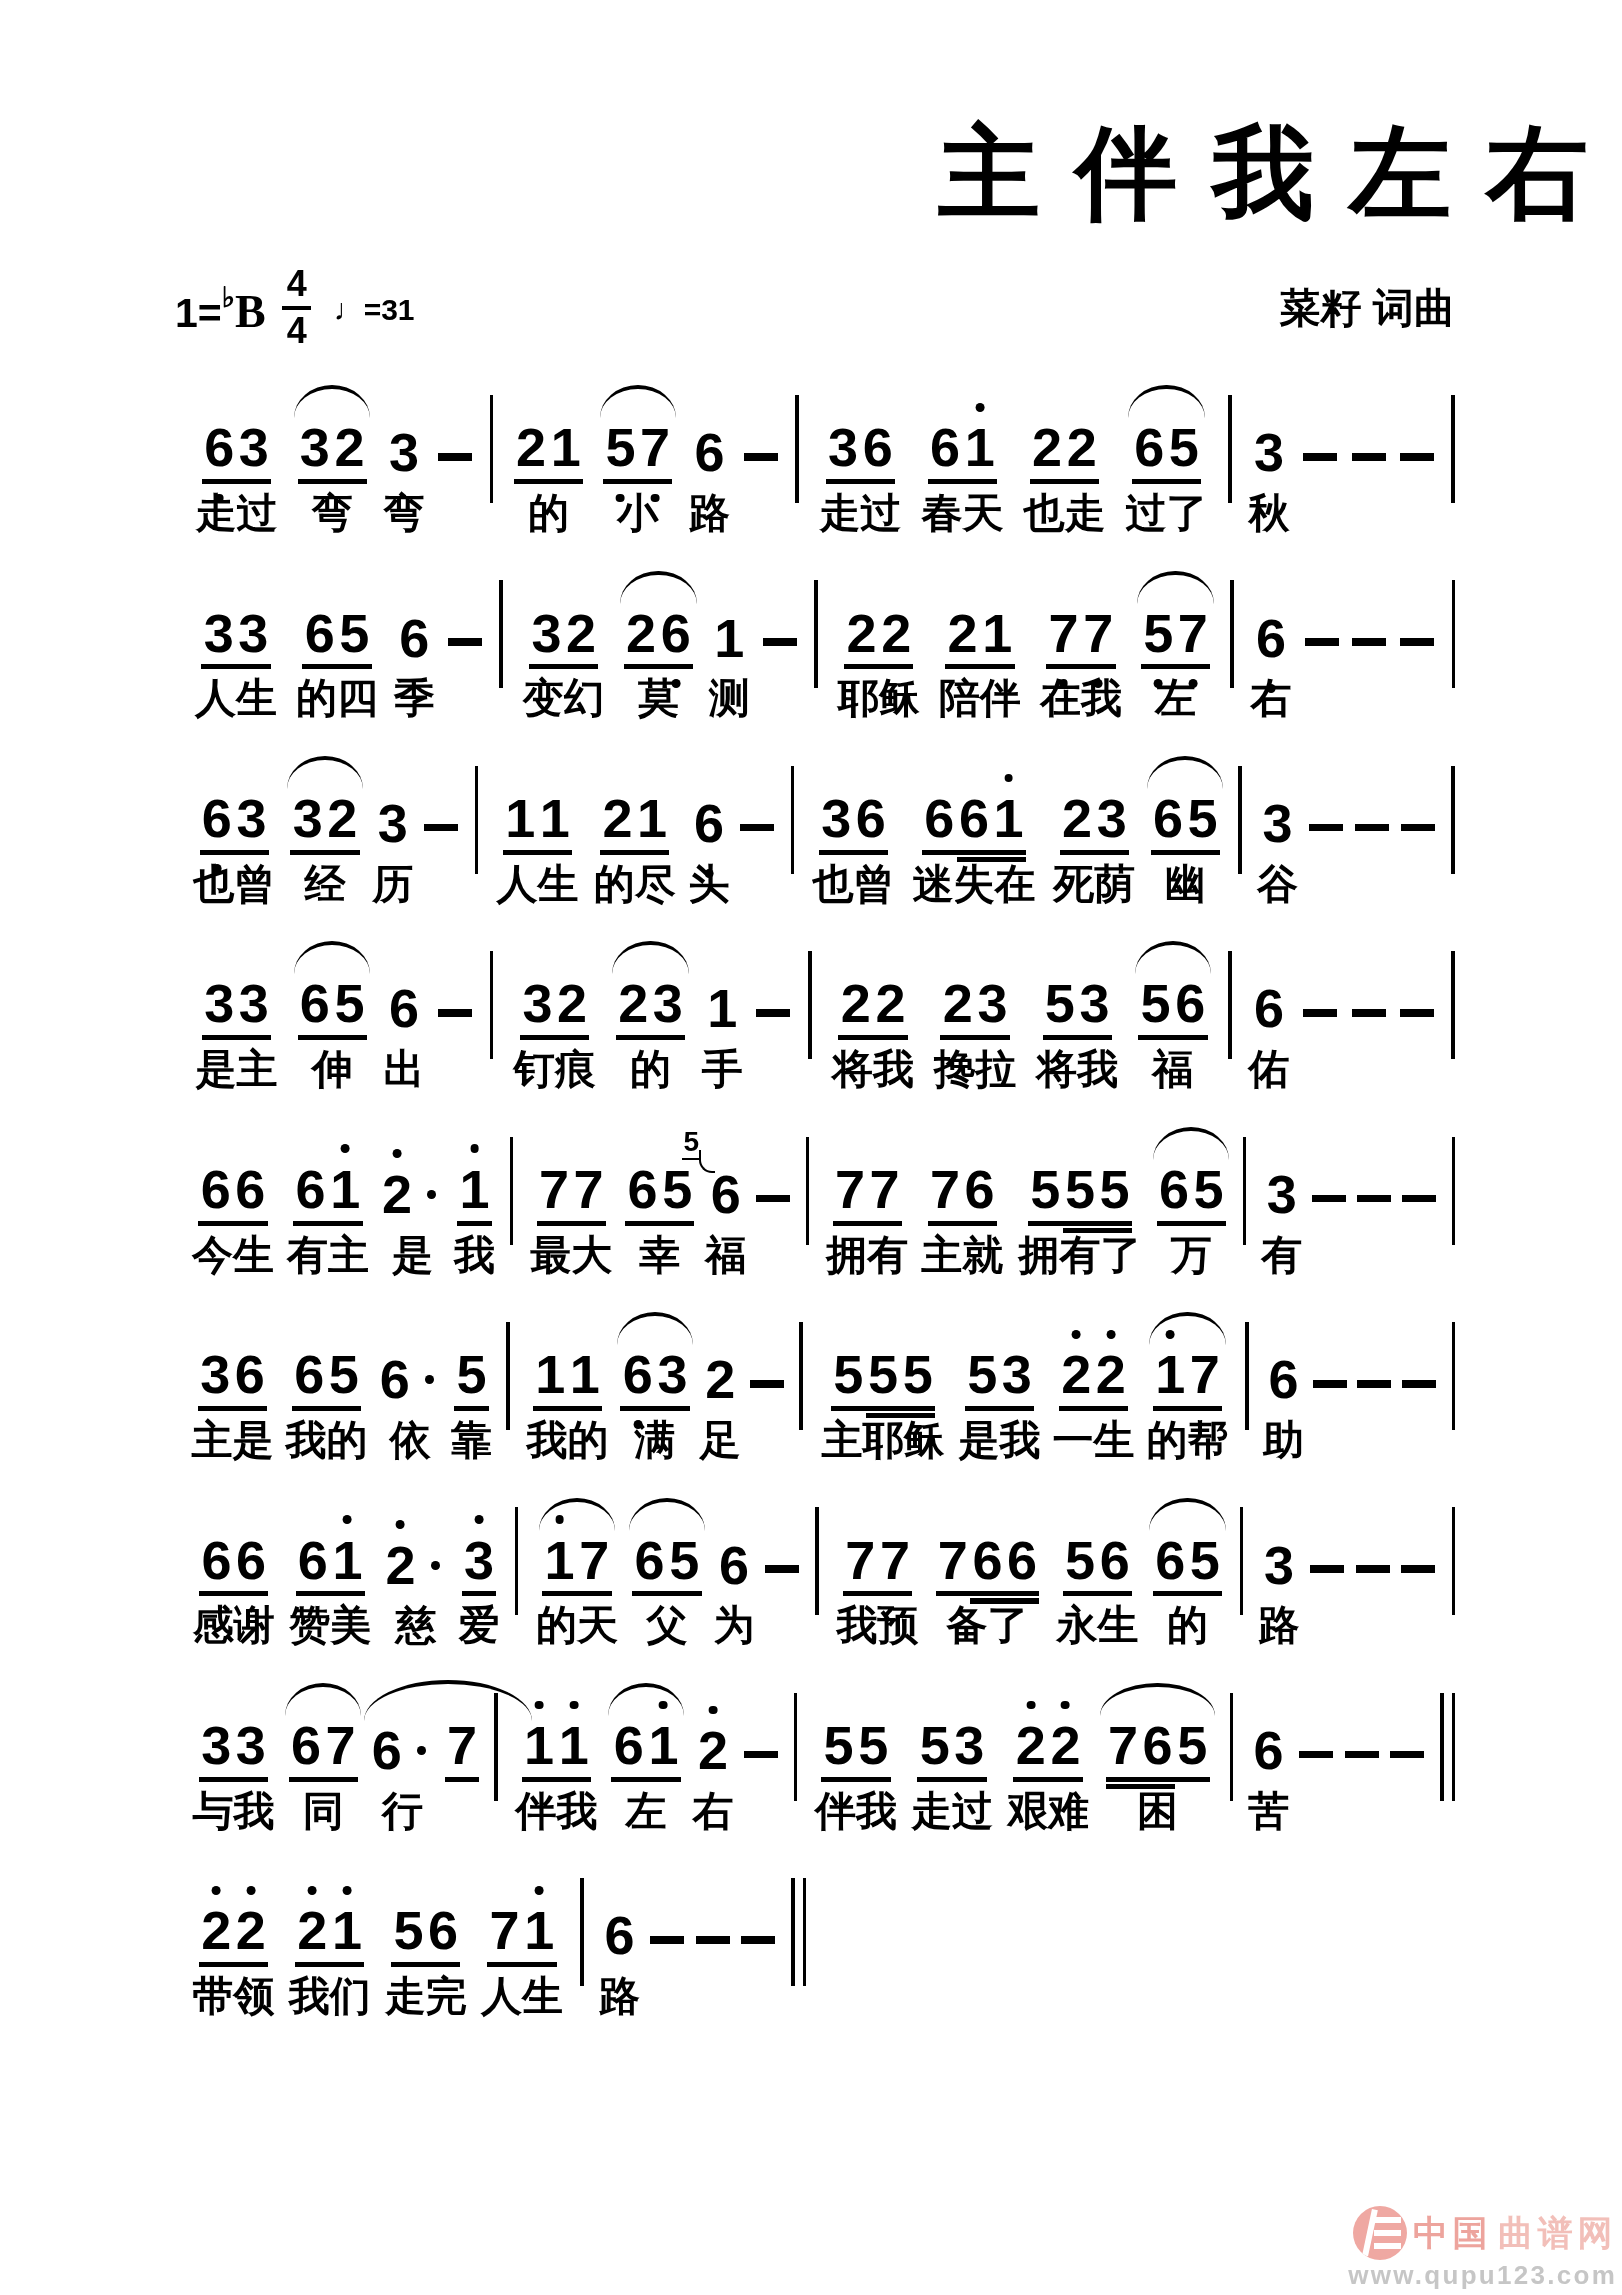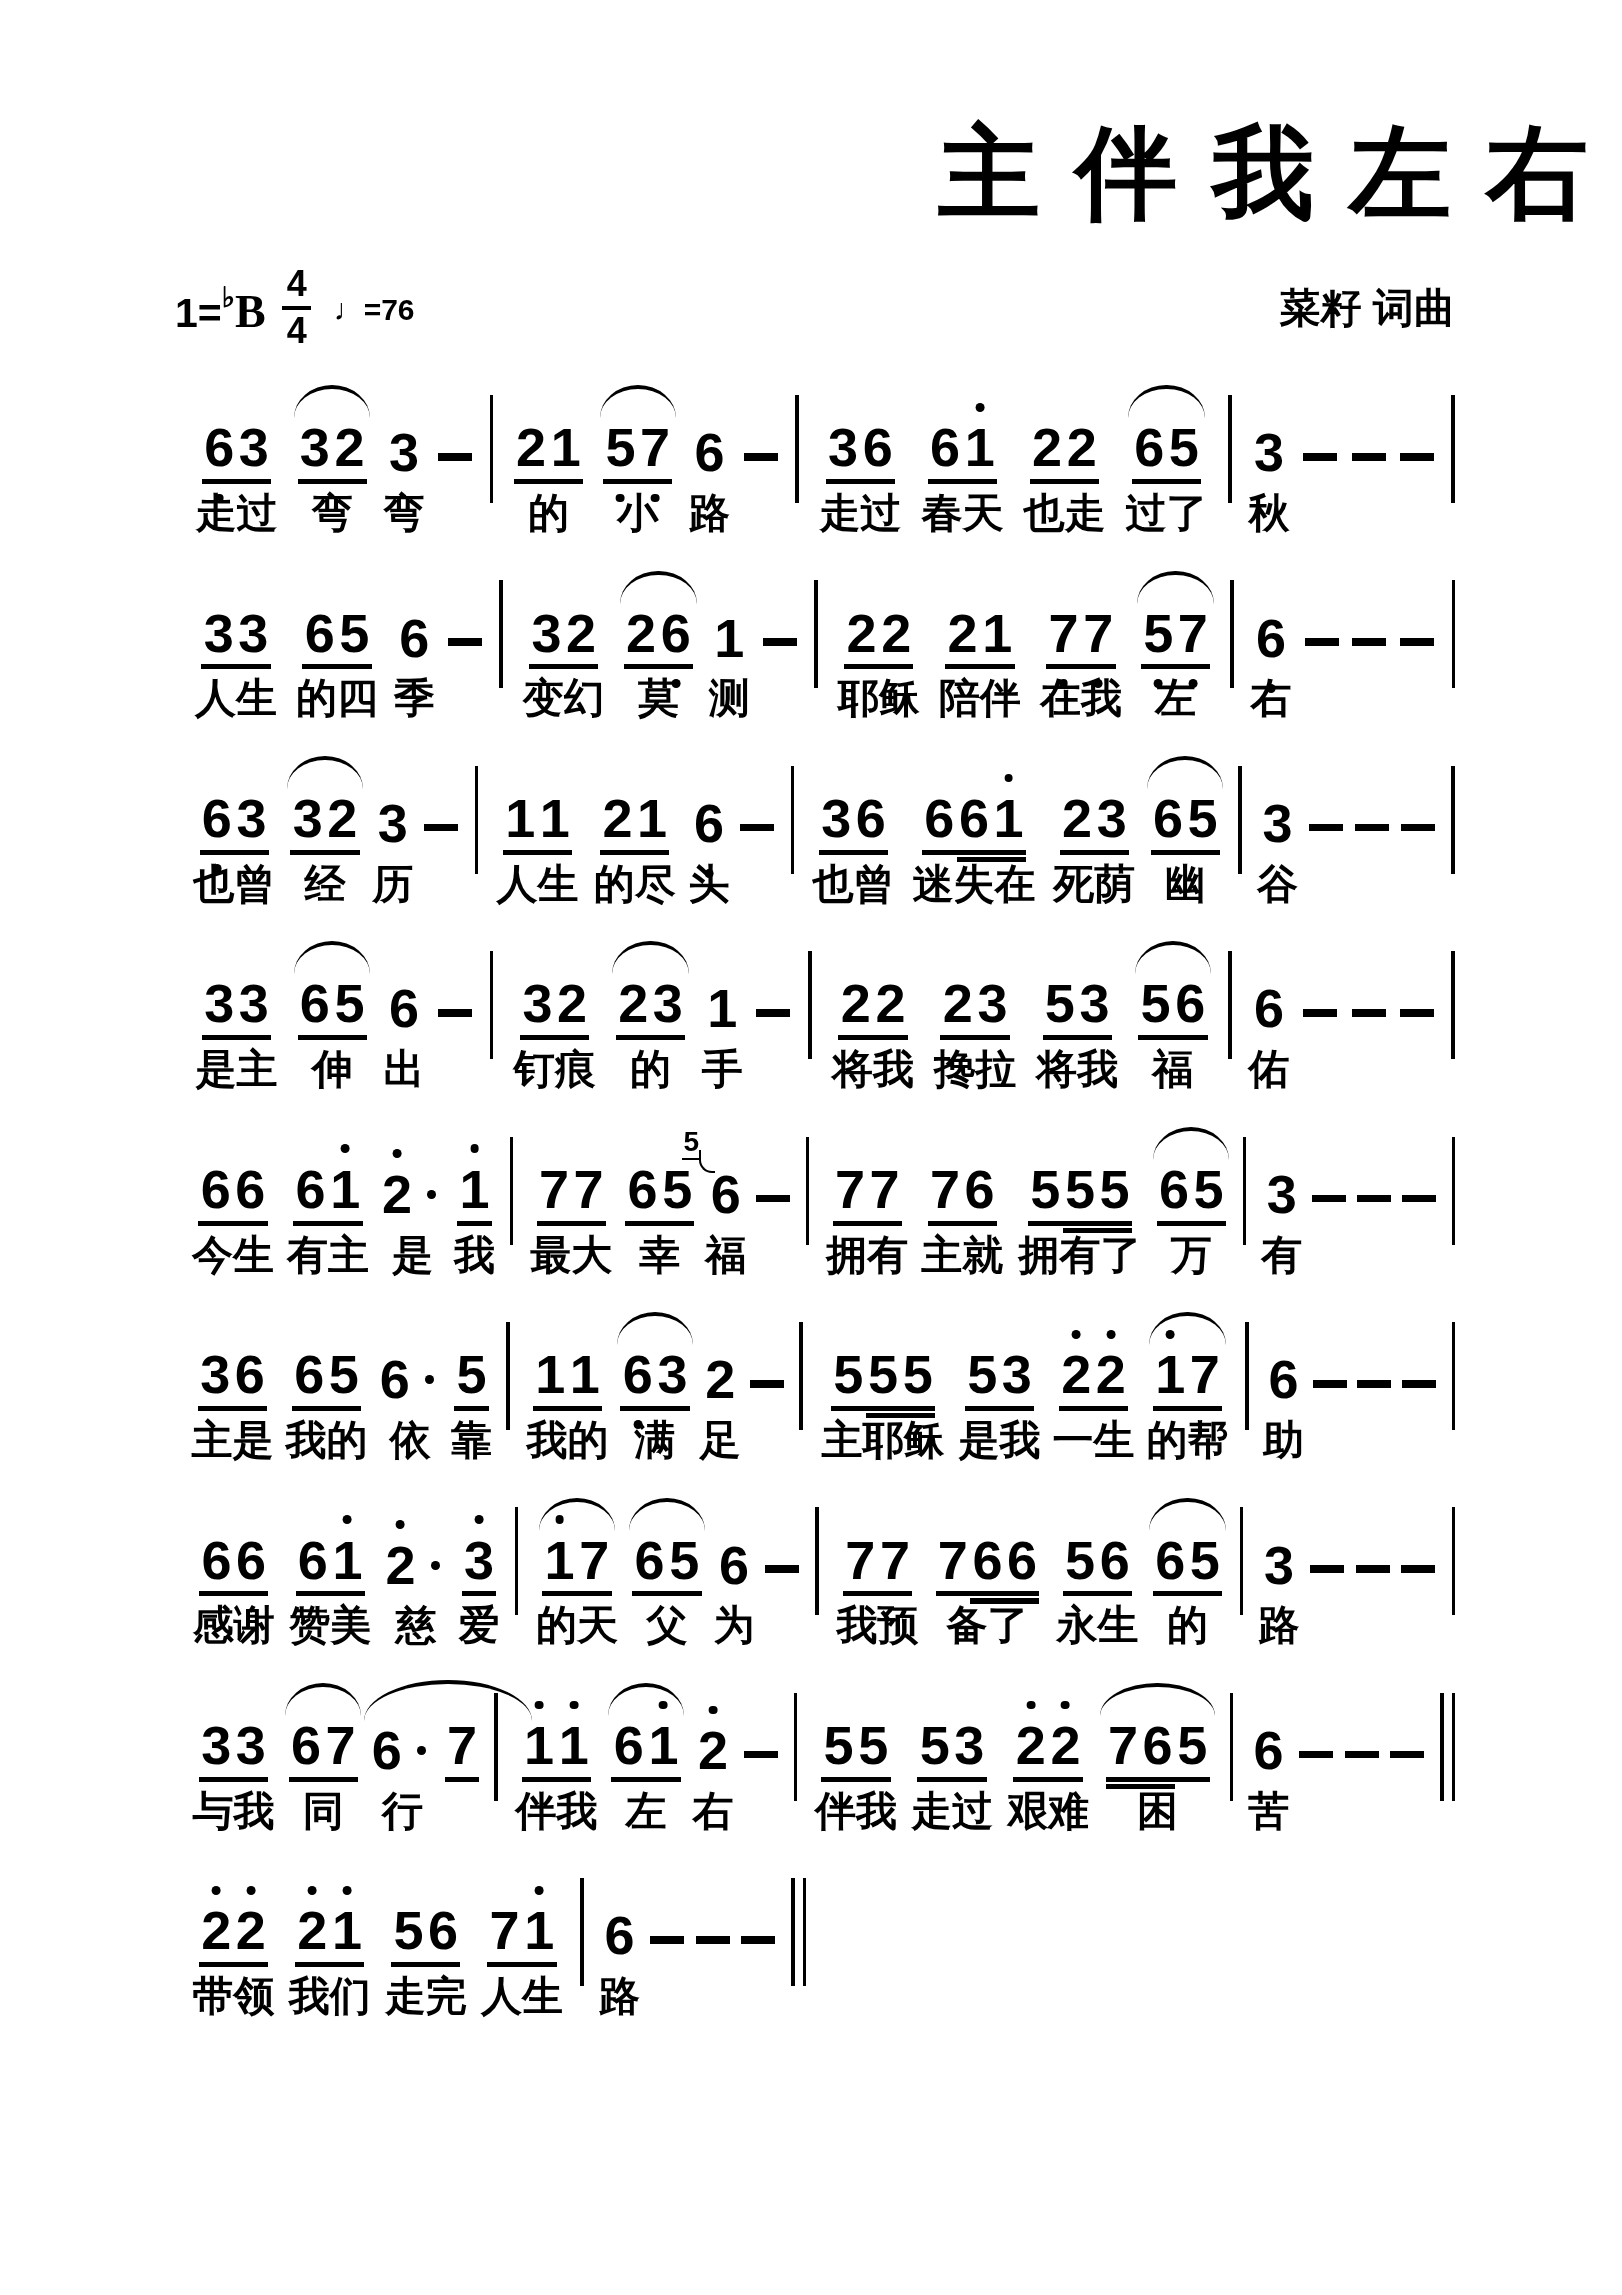--- a/index.html
+++ b/index.html
@@ -77,21 +77,21 @@
 
   <div class="title">主伴我左右</div>
 
   <div class="hdr">
     <div class="keysig">
       <span><span class="key1">1=</span><span class="flat">♭</span><span class="keyB">B</span></span>
       <span class="meter">
         <span class="num">4</span>
         <span class="den">4</span>
       </span>
-      <span class="tempo">♩=76</span>
+      <span class="tempo">♩=31</span>
     </div>
     <div class="credit">菜籽 词曲</div>
   </div>
 
   <div class="lines">
       <div class="score-line">
         <div class="measure" style="flex-grow: 455;">
           <div class="cell" style="flex-grow: 145;">
             <div class="slot">
               <div class="grp">
@@ -1519,15 +1519,28 @@
             <div class="lyric"></div>
           </div>
         </div>
         <div class="finalbar">
           <div class="bar"></div>
           <div class="bar"></div>
         </div>
       </div>
     </div>
 
+  <div class="wm">
+    <div class="wm-row">
+      <span class="wm-logo" style="background: rgb(239, 168, 162);">
+          <i class="s1"></i>
+          <i class="s2"></i>
+          <i class="s3"></i>
+          <b></b>
+        </span>
+      <span class="wm-name" style="color: rgb(237, 164, 157);">中国</span>
+      <span class="wm-name wm-name2" style="color: rgb(242, 191, 185);">曲谱网</span>
+    </div>
+    <div class="wm-url" style="color: rgb(198, 198, 198);">www.qupu123.com</div>
+  </div>
 
 </div>
 
 
 </body></html>

